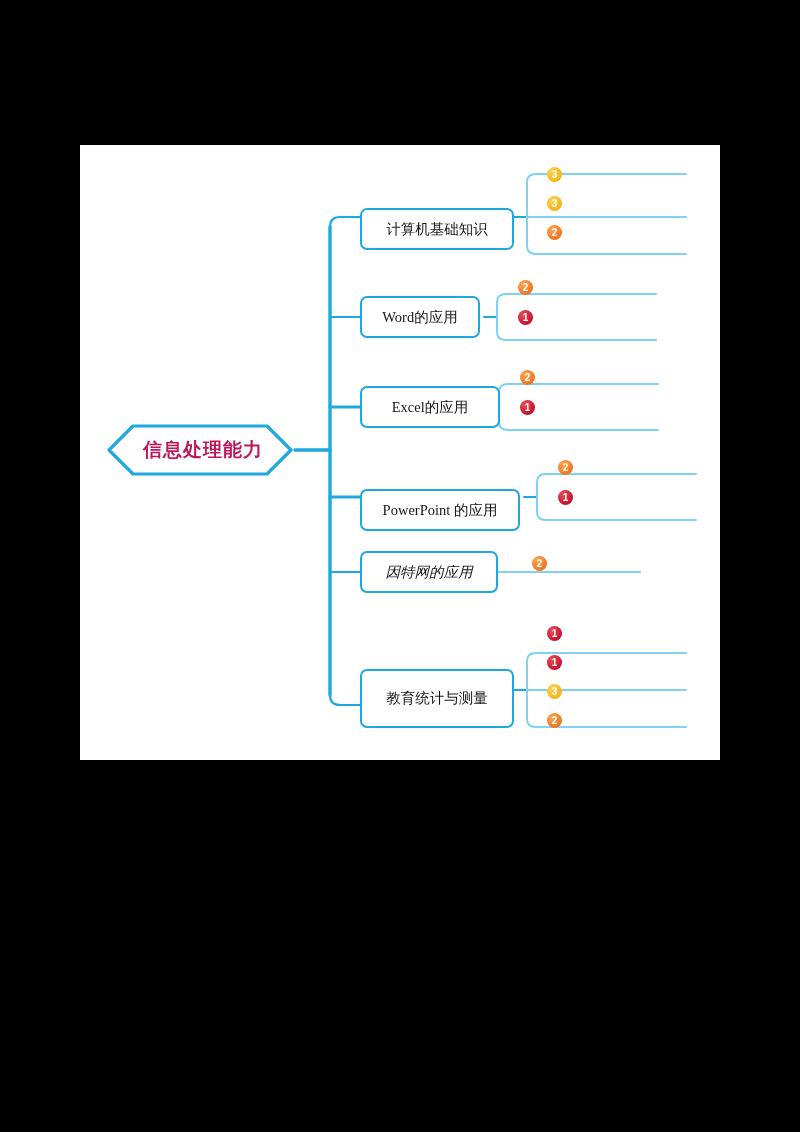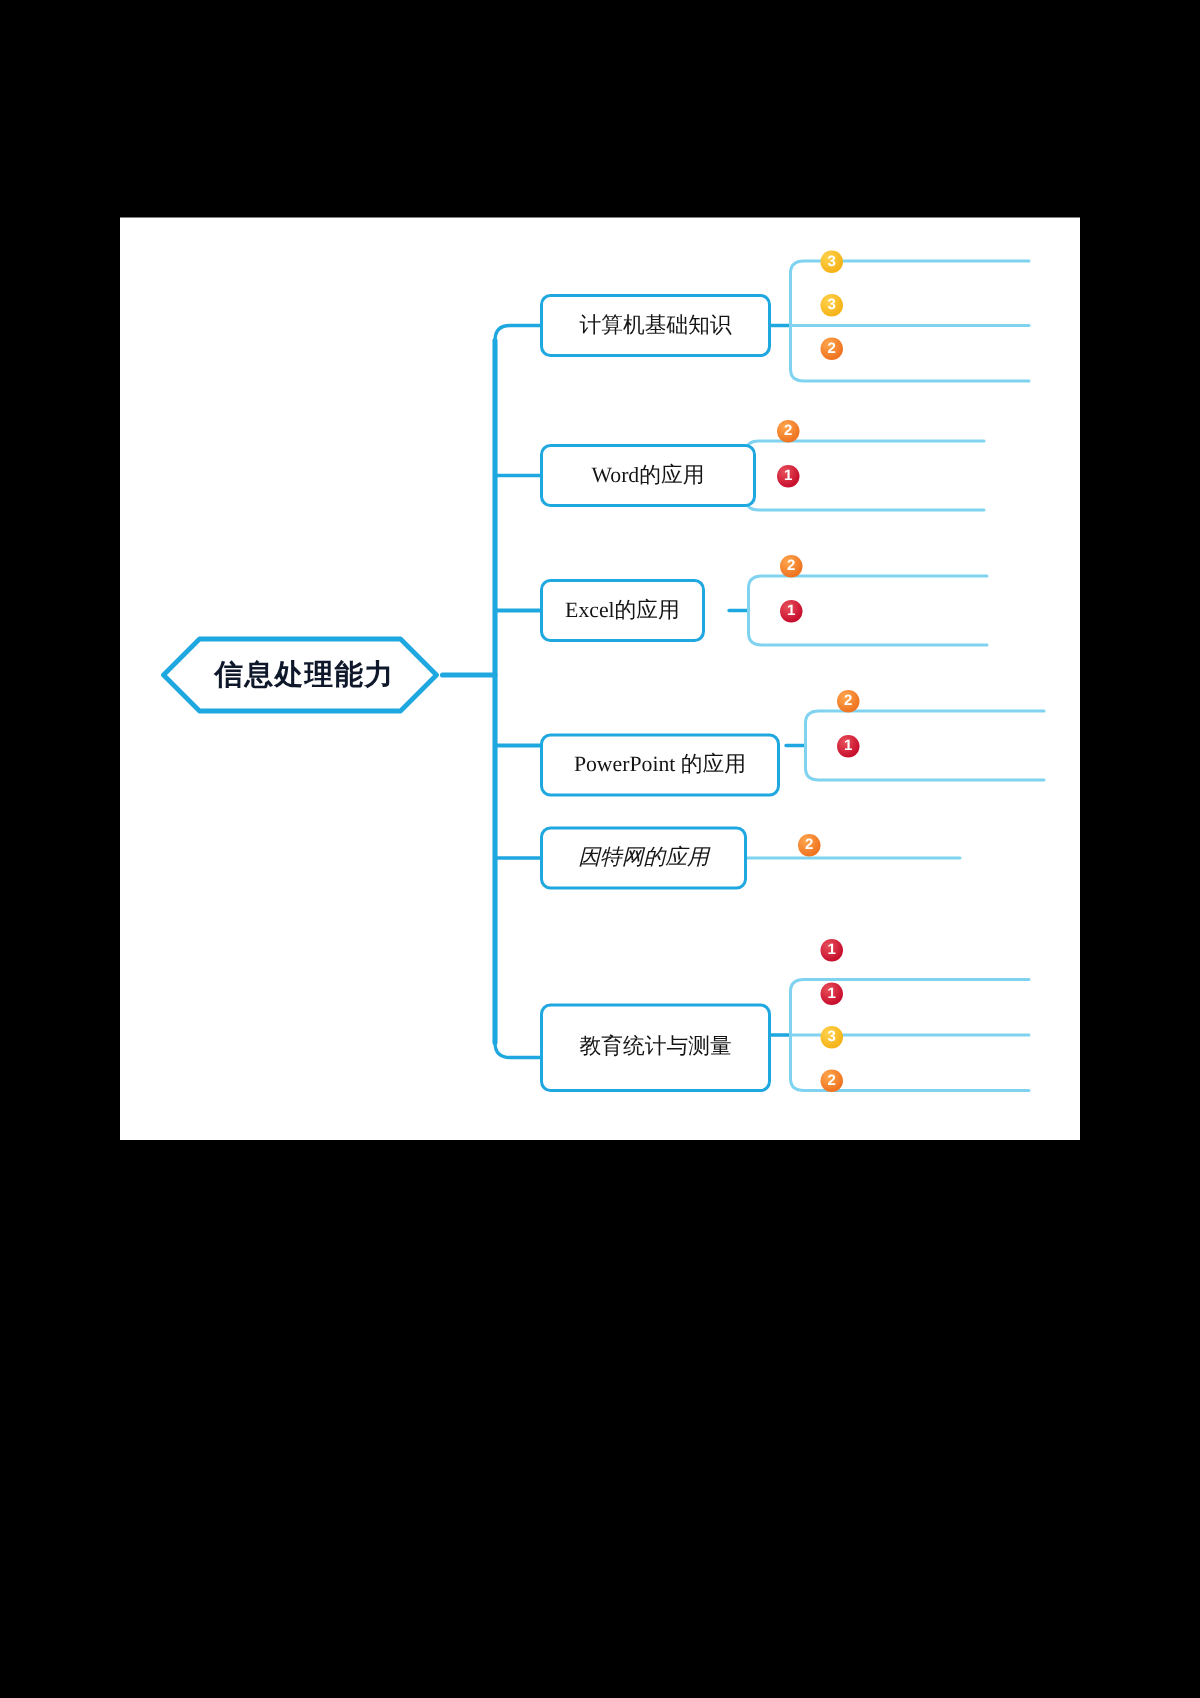--- a/index.html
+++ b/index.html
@@ -47,21 +47,21 @@
     position: absolute;
     left: 0; top: 0;
     width: 190px;
     height: 54px;
     display: flex;
     align-items: center;
     justify-content: center;
     font-family: "DejaVu Sans", "Liberation Sans", sans-serif;
     font-size: 19px;
     font-weight: bold;
-    color: #0f172a;
+    color: #be185d;
     letter-spacing: 1px;
     padding-left: 6px;
     box-sizing: border-box;
   }
 
   
   .branch-node {
     position: absolute;
     border: 2.6px solid #1FA7E0;
     border-radius: 7px;
@@ -169,29 +169,29 @@
       </g>
     </svg>
 
     <div class="central-node">
       <svg width="190" height="54" viewBox="0 0 190 54">
         <path d="M 28 3 L 162 3 L 186 27 L 162 51 L 28 51 L 4 27 Z" fill="#ffffff" stroke="#1FA7E0" stroke-width="3.2" stroke-linejoin="round"></path>
       </svg>
       <div class="central-label">信息处理能力</div>
     </div>
 
-    <div class="branch-node" style="left:280px; top:51px; width:154px; height:42px;">
+    <div class="branch-node" style="left:280px; top:63px; width:154px; height:42px;">
       <span class="branch-label">计算机基础知识</span>
     </div>
 
-    <div class="branch-node" style="left:280px; top:151px; width:144px; height:42px;">
+    <div class="branch-node" style="left:280px; top:151px; width:120px; height:42px;">
       <span class="branch-label">Word的应用</span>
     </div>
 
-    <div class="branch-node" style="left:280px; top:241px; width:110px; height:42px;justify-content:center;">
+    <div class="branch-node" style="left:280px; top:241px; width:140px; height:42px;justify-content:center;">
       <span class="branch-label">Excel的应用</span>
     </div>
 
     <div class="branch-node" style="left:280px; top:344px; width:160px; height:42px;">
       <span class="branch-label">PowerPoint 的应用</span>
     </div>
 
     <div class="branch-node" style="left:280px; top:406px; width:138px; height:42px;font-style:italic;">
       <span class="branch-label">因特网的应用</span>
     </div>

